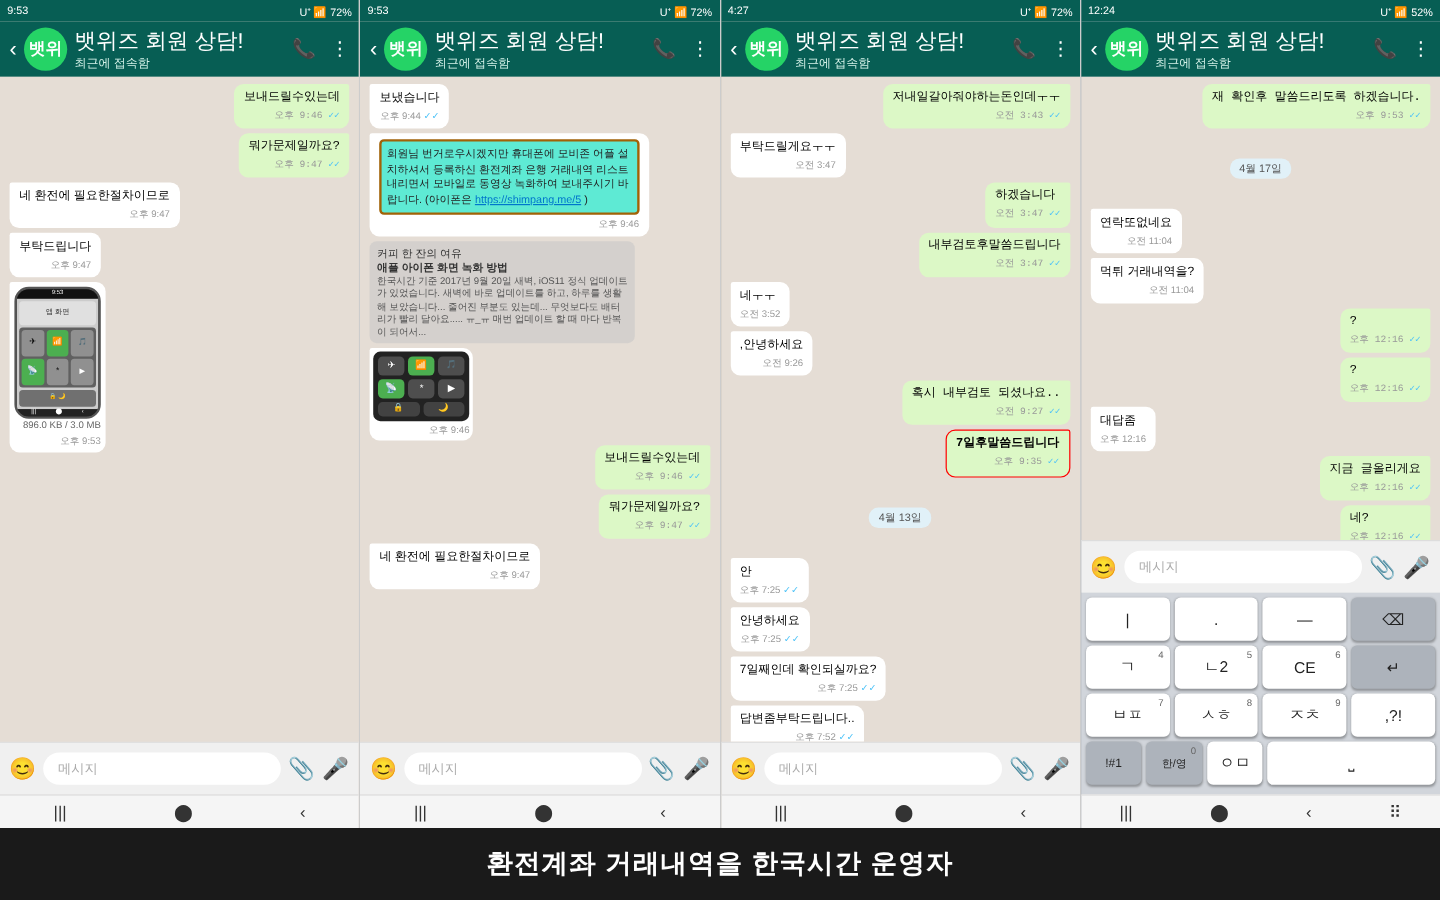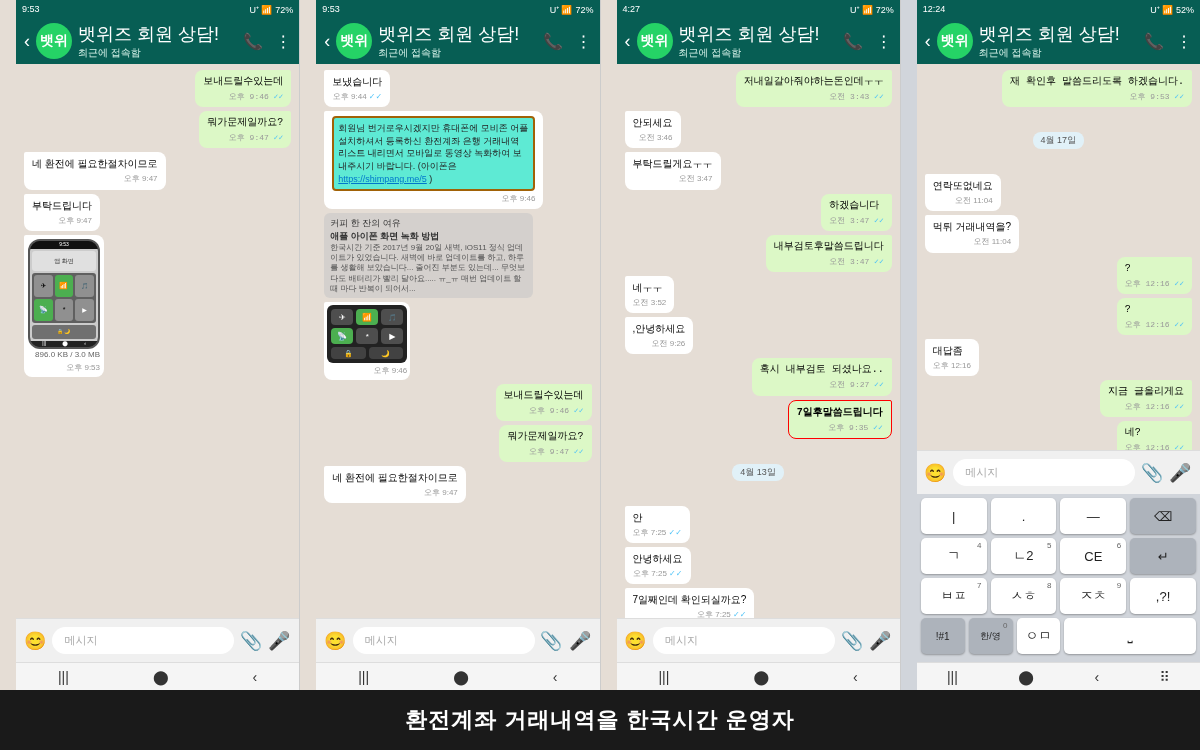--- a/index.html
+++ b/index.html
@@ -25,21 +25,20 @@
     }
 
     .panel {
       flex: 1;
       display: flex;
       flex-direction: column;
       background: #e5ddd5;
       border-right: 1px solid #ccc;
       overflow: hidden;
       position: relative;
-      padding-left: 16px;
     }
 
     .panel:last-child { border-right: none; }
 
     
     .status-bar {
       display: flex;
       justify-content: space-between;
       align-items: center;
       padding: 2px 6px;
@@ -494,26 +493,20 @@
       </div>
       <div class="chat-body">
         <div class="msg-row outgoing">
           <div class="bubble outgoing">
             <span>저내일갈아줘야하는돈인데ㅜㅜ</span>
             <div class="bubble-time">오전 3:43 <span class="ticks">✓✓</span></div>
           </div>
         </div>
         <div class="msg-row incoming">
           <div class="bubble incoming">
-            <span>안되세요</span>
-            <div class="bubble-time">오전 3:46</div>
-          </div>
-        </div>
-        <div class="msg-row incoming">
-          <div class="bubble incoming">
             <span>부탁드릴게요ㅜㅜ</span>
             <div class="bubble-time">오전 3:47</div>
           </div>
         </div>
         <div class="msg-row outgoing">
           <div class="bubble outgoing">
             <span>하겠습니다</span>
             <div class="bubble-time">오전 3:47 <span class="ticks">✓✓</span></div>
           </div>
         </div>

